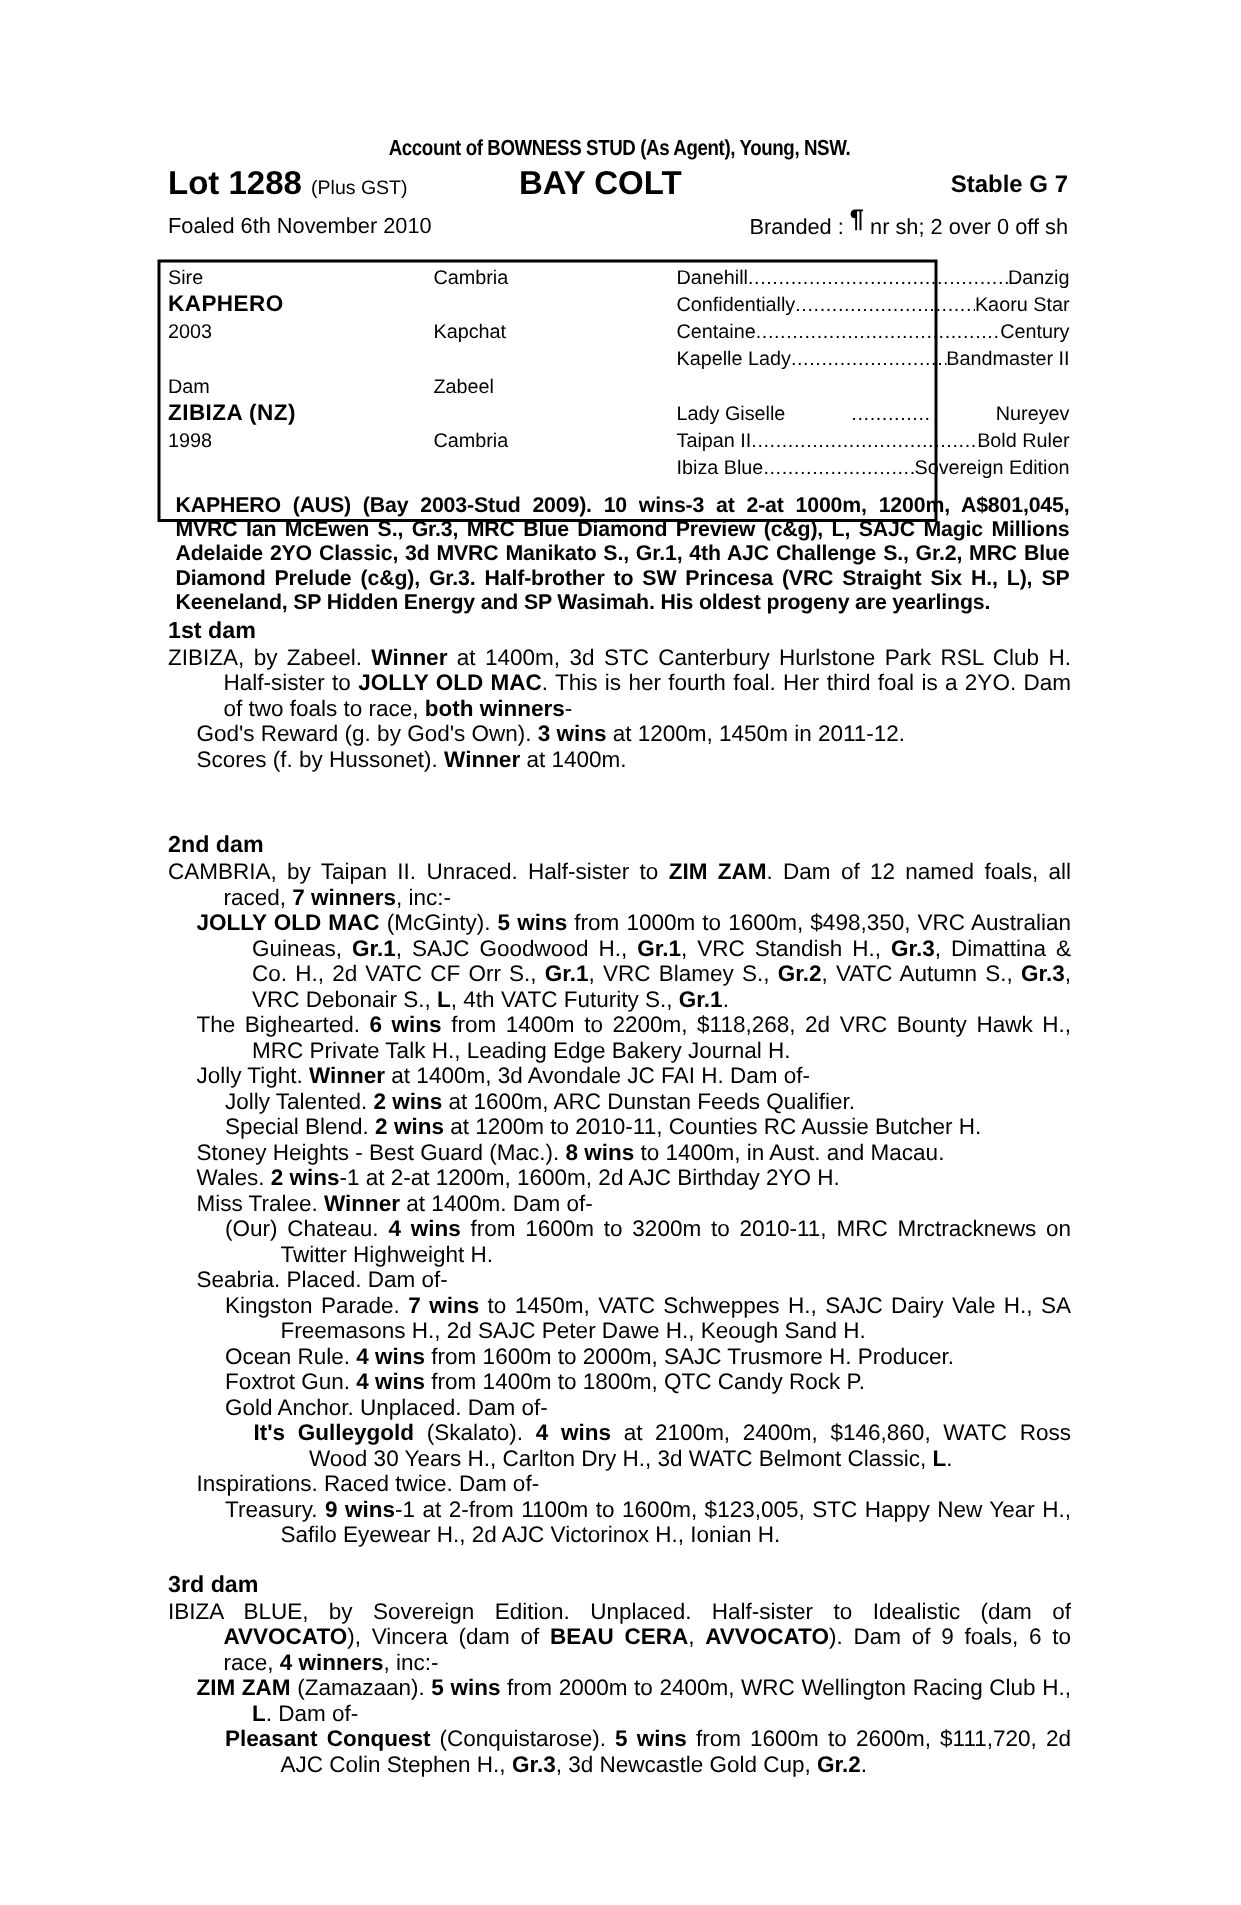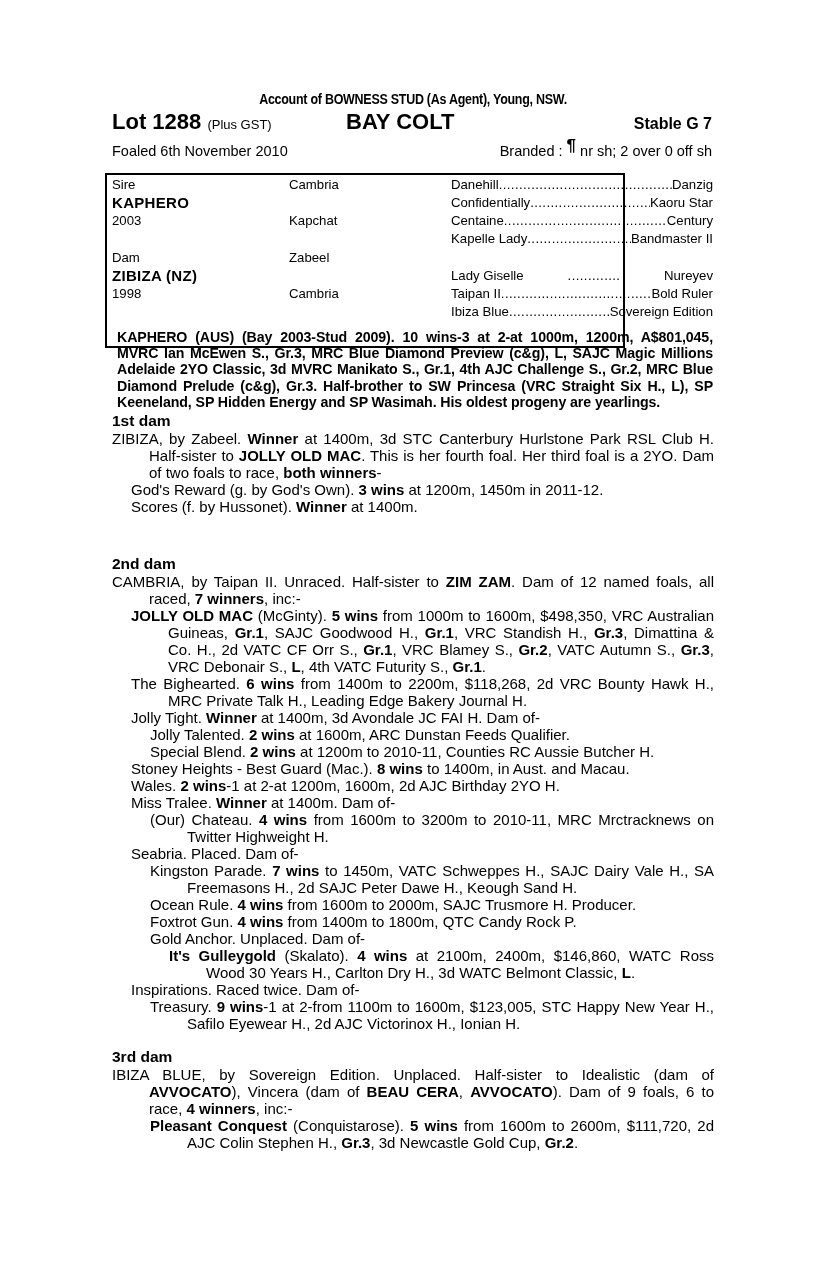--- a/index.html
+++ b/index.html
@@ -131,15 +131,16 @@
       <div class="p i3"><span class="b">It's Gulleygold</span><span> (Skalato). </span><span class="b">4 wins</span><span> at 2100m, 2400m, $146,860, WATC Ross Wood 30 Years H., Carlton Dry H., 3d WATC Belmont Classic, </span><span class="b">L</span><span>.</span></div>
       <div class="p i1"><span>Inspirations. Raced twice. Dam of-</span></div>
       <div class="p i2"><span>Treasury. </span><span class="b">9 wins</span><span>-1 at 2-from 1100m to 1600m, $123,005, STC Happy New Year H., Safilo Eyewear H., 2d AJC Victorinox H., Ionian H.</span></div>
     </div>
 </div>
 
 <div class="body" style="top:1048px;">
   <div class="h">3rd dam</div>
   <div>
       <div class="p i0"><span>IBIZA BLUE, by Sovereign Edition. Unplaced. Half-sister to Idealistic (dam of </span><span class="b">AVVOCATO</span><span>), Vincera (dam of </span><span class="b">BEAU CERA</span><span>, </span><span class="b">AVVOCATO</span><span>). Dam of 9 foals, 6 to race, </span><span class="b">4 winners</span><span>, inc:-</span></div>
+      <div class="p i1"><span class="b">ZIM ZAM</span><span> (Zamazaan). </span><span class="b">5 wins</span><span> from 2000m to 2400m, WRC Wellington Racing Club H., </span><span class="b">L</span><span>. Dam of-</span></div>
       <div class="p i2"><span class="b">Pleasant Conquest</span><span> (Conquistarose). </span><span class="b">5 wins</span><span> from 1600m to 2600m, $111,720, 2d AJC Colin Stephen H., </span><span class="b">Gr.3</span><span>, 3d Newcastle Gold Cup, </span><span class="b">Gr.2</span><span>.</span></div>
     </div>
 </div>
 
 </body></html>

